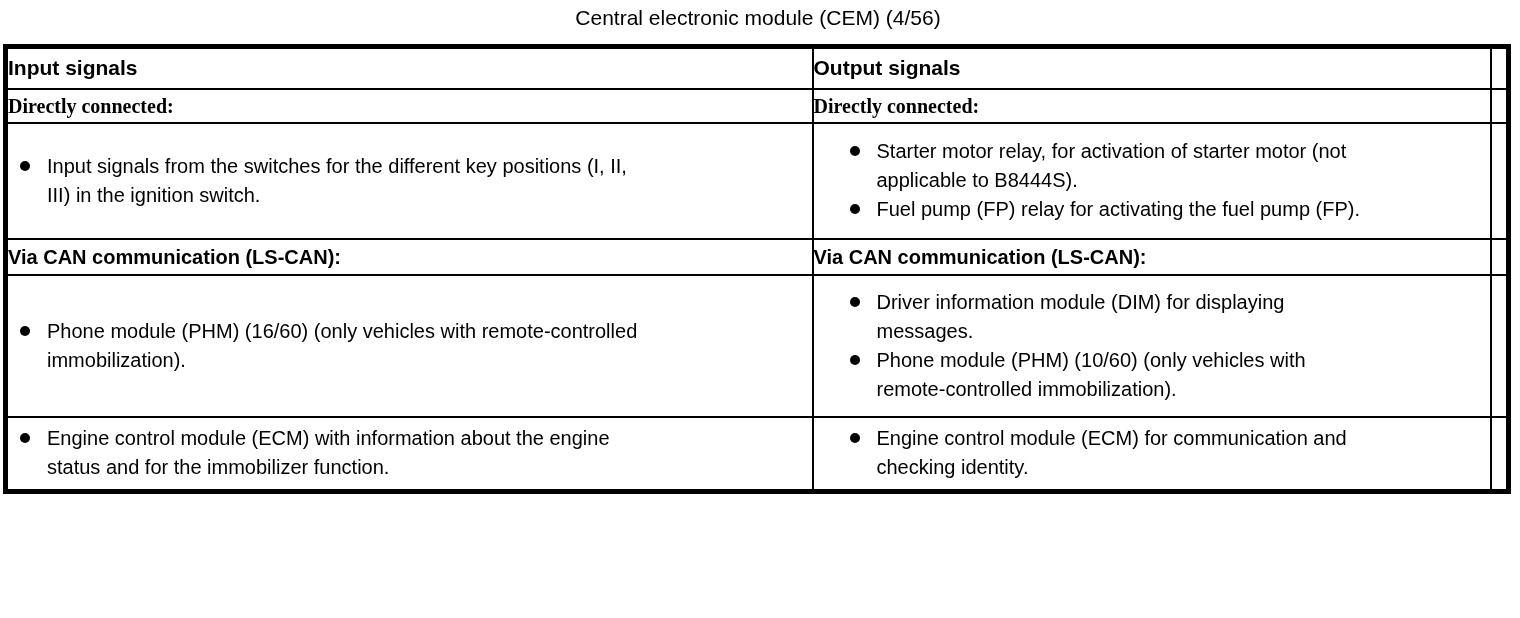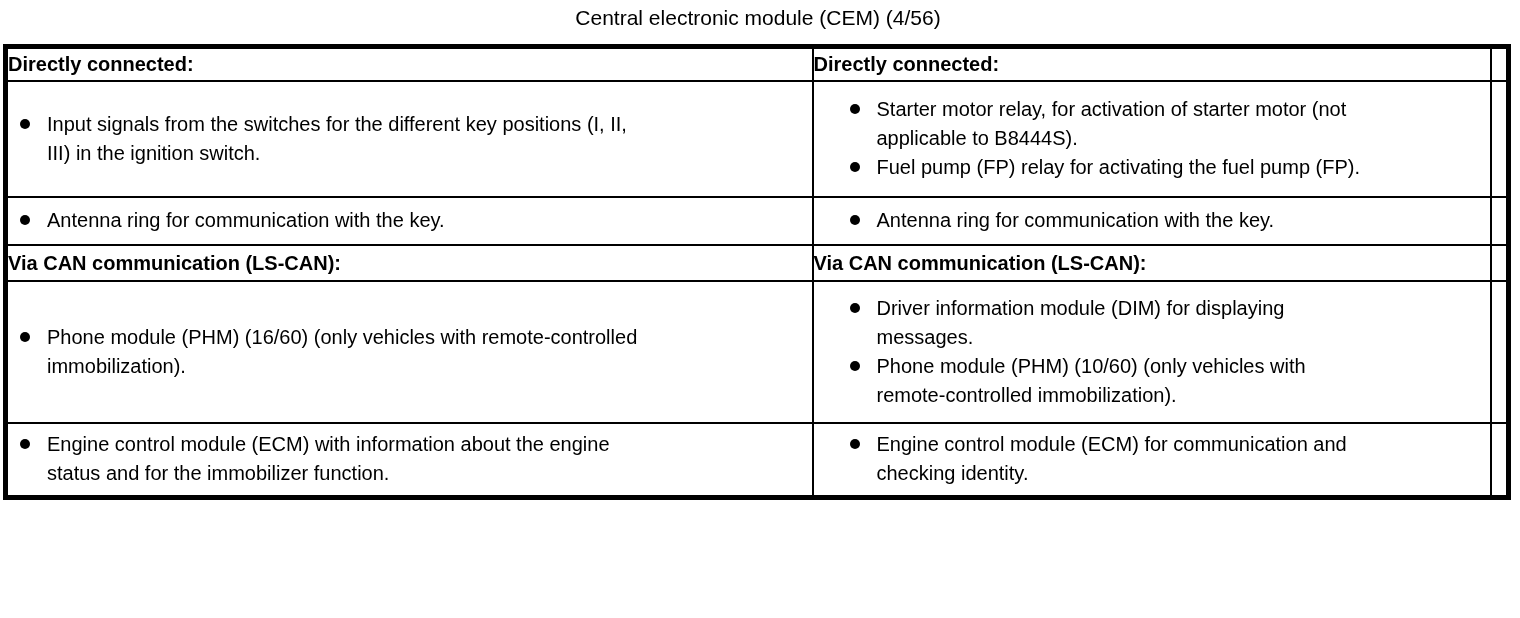--- a/index.html
+++ b/index.html
@@ -38,21 +38,21 @@
     border: 2px solid #000;
     padding: 0;
     vertical-align: middle;
     overflow: hidden;
   }
   col.c-left   { width: 807px; }
   col.c-right  { width: 678px; }
   col.c-narrow { width: 18px; }
 
   tr.r1 { height: 42px; }
-  tr.r2 { height: 34px; }
+  tr.r2 { height: 34px; font-family: Liberation Serif, serif; }
   tr.r3 { height: 116px; }
   tr.r4 { height: 37px; }
   tr.r5 { height: 48px; }
   tr.r6 { height: 36px; }
   tr.r7 { height: 142px; }
   tr.r8 { height: 38px; }
   tr.r9 { height: 75px; }
 
   .hd {
     font-weight: bold;
@@ -96,20 +96,25 @@
   <div class="doc-title">Central electronic module (CEM) (4/56)</div>
 
   <table class="sig">
     <colgroup>
       <col class="c-left">
       <col class="c-right">
       <col class="c-narrow">
     </colgroup>
 
     <tbody>
+        <tr class="r1">
+      <td class="hd">Input signals</td>
+      <td class="hd">Output signals</td>
+      <td class="sp"></td>
+    </tr>
 
     <tr class="r2">
       <td class="hd">Directly connected:</td>
       <td class="hd">Directly connected:</td>
       <td class="sp"></td>
     </tr>
 
     <tr class="r3">
       <td>
         <div class="items items-l">
@@ -130,39 +135,20 @@
           <div class="item">
             <span class="dot"></span>
             <span class="bt">Fuel pump (FP) relay for activating the fuel pump (FP).</span>
           </div>
         </div>
       </td>
       <td class="sp"></td>
     </tr>
 
 
-    <tr class="r5">
-      <td>
-        <div class="items items-l">
-          <div class="item">
-            <span class="dot"></span>
-            <span class="bt">Antenna ring for communication with the key.</span>
-          </div>
-        </div>
-      </td>
-      <td>
-        <div class="items items-r">
-          <div class="item">
-            <span class="dot"></span>
-            <span class="bt">Antenna ring for communication with the key.</span>
-          </div>
-        </div>
-      </td>
-      <td class="sp"></td>
-    </tr>
 
     <tr class="r6">
       <td class="hd">Via CAN communication (LS-CAN):</td>
       <td class="hd">Via CAN communication (LS-CAN):</td>
       <td class="sp"></td>
     </tr>
 
     <tr class="r7">
       <td>
         <div class="items items-l">

